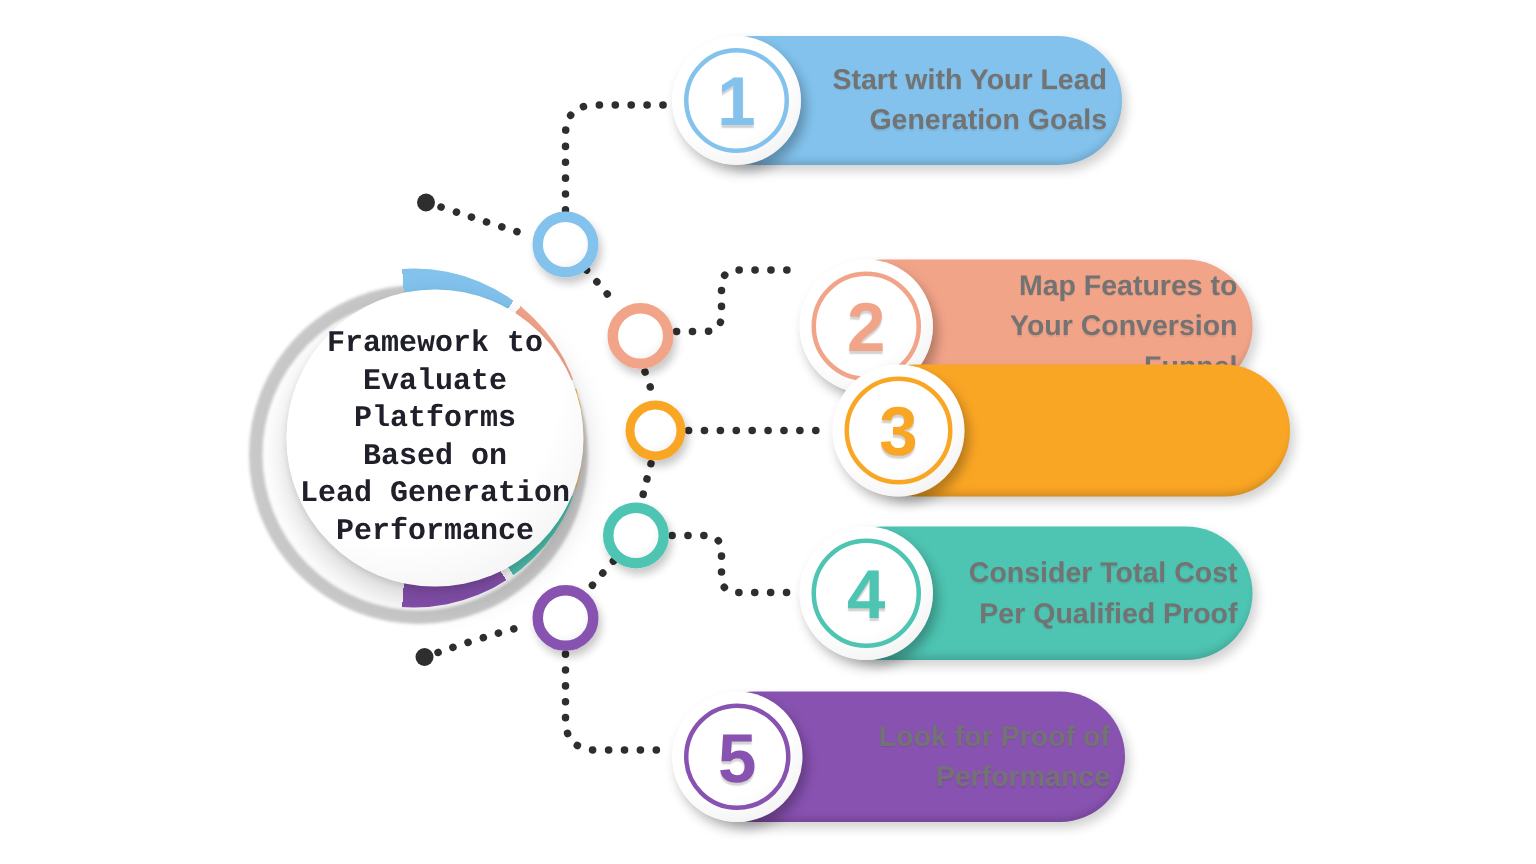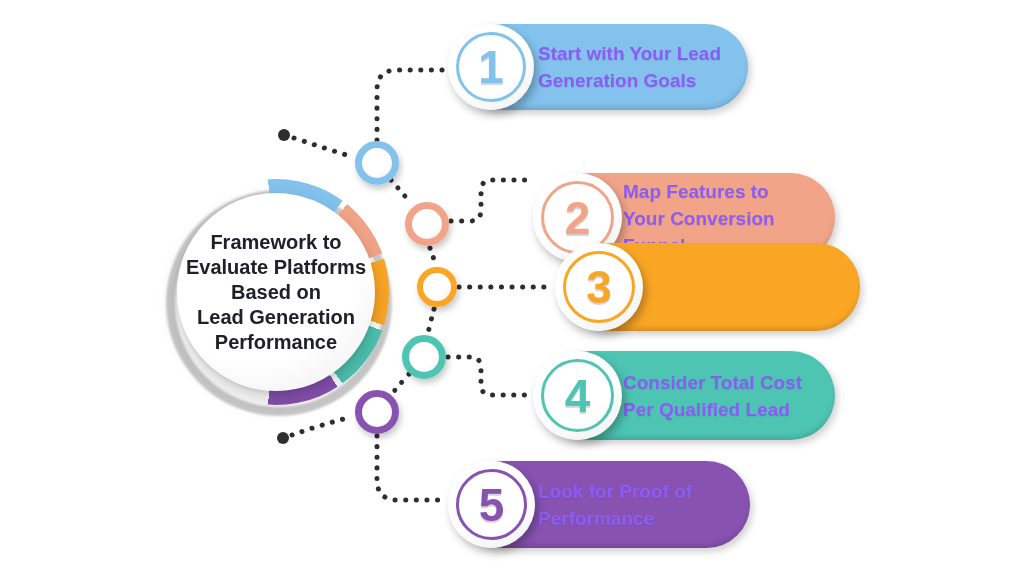--- a/index.html
+++ b/index.html
@@ -23,24 +23,24 @@
   .arc-ring{
     position:absolute;left:163px;top:179px;width:226px;height:226px;border-radius:50%;
     background:conic-gradient(from -4deg,
       var(--c1,#82c2ec) 0deg 40deg,  transparent 40deg 43deg,
       var(--c2,#f2a489) 43deg 74deg, transparent 74deg 77deg,
       var(--c3,#faa625) 77deg 111deg,transparent 111deg 114deg,
       var(--c4,#4ec4b2) 114deg 148deg,transparent 148deg 151deg,
       var(--c5,#8852b1) 151deg 188deg,transparent 188deg 360deg);
   }
   .center-circle{
-    position:absolute;left:177px;top:193px;width:198px;height:198px;border-radius:50%;
+    position:absolute;left:191px;top:193px;width:198px;height:198px;border-radius:50%;
     background:radial-gradient(circle at 38% 32%, #ffffff 58%, #ebebeb 100%);
     box-shadow:0 10px 20px rgba(0,0,0,0.18), 0 2px 4px rgba(0,0,0,0.10);
-    display:flex;align-items:center;justify-content:center;
+    display:flex;align-items:center;justify-content:center;font-family:Liberation Mono, monospace;
   }
   .center-title{
     white-space:pre-line;text-align:center;color:var(--ctext);
     font-size:20px;line-height:25px;font-weight:bold;
   }
 
   
   .node{
     position:absolute;border-radius:50%;box-sizing:border-box;
     background:radial-gradient(circle at 40% 35%, #ffffff 55%, #ececec 100%);
@@ -61,22 +61,22 @@
   .g4{left:533px;top:351px;width:302px;height:89px;}
   .g5{left:448px;top:461px;width:302px;height:87px;}
 
   .pill-body{
     position:absolute;left:12px;right:0;top:0;bottom:0;border-radius:46px;
     background:var(--c,#999);
     box-shadow:3px 4px 7px rgba(0,0,0,0.18), inset 0 -5px 6px -3px rgba(0,0,0,0.18);
   }
   .pill-label{
     position:absolute;left:90px;right:10px;top:50%;transform:translateY(-50%);
-    color:#8b5cf6;font-weight:bold;font-size:19px;line-height:27px;
-    text-align:left;white-space:pre;
+    color:#737373;font-weight:bold;font-size:19px;line-height:27px;
+    text-align:right;white-space:pre;
     text-shadow:0 1px 1px rgba(0,0,0,0.08);
   }
   .badge{
     position:absolute;left:0;top:0;height:100%;aspect-ratio:1/1;border-radius:50%;
     background:radial-gradient(circle at 38% 30%, #ffffff 55%, #e9e9e9 100%);
     box-shadow:3px 5px 8px rgba(0,0,0,0.28);
     display:flex;align-items:center;justify-content:center;
   }
   .badge-ring{
     position:absolute;inset:8px;border:3px solid var(--c,#999);border-radius:50%;
@@ -150,21 +150,21 @@
     <div class="pill-body"></div>
     <div class="badge">
       <div class="badge-ring"></div>
       <div class="badge-num">3</div>
     </div>
   </div>
 
   <div class="step g4" style="--c: #4EC4B2;">
     <div class="pill-body"></div>
     <div class="pill-label">Consider Total Cost
-Per Qualified Lead</div>
+Per Qualified Proof</div>
     <div class="badge">
       <div class="badge-ring"></div>
       <div class="badge-num">4</div>
     </div>
   </div>
 
   <div class="step g5" style="--c: #8852B1;">
     <div class="pill-body"></div>
     <div class="pill-label">Look for Proof of
 Performance</div>

